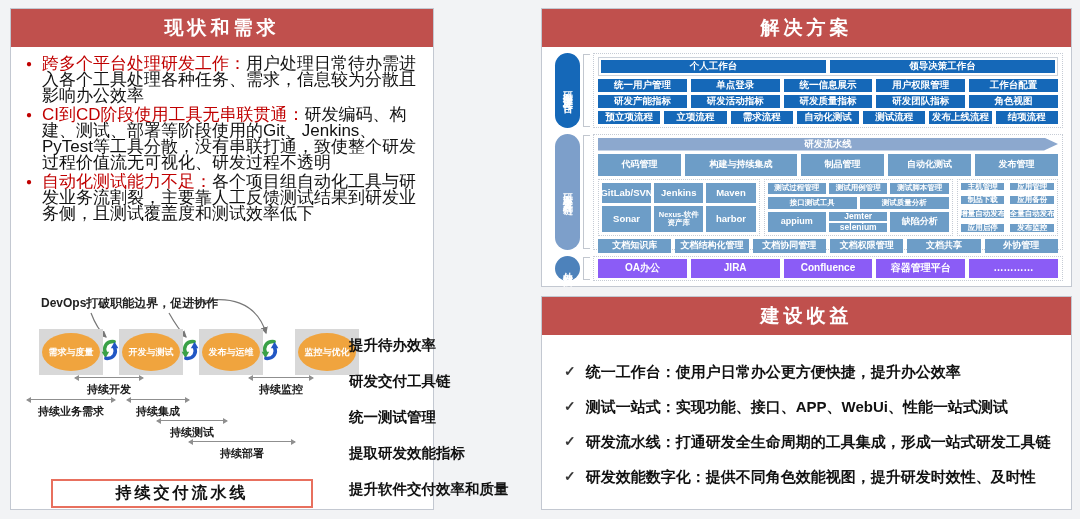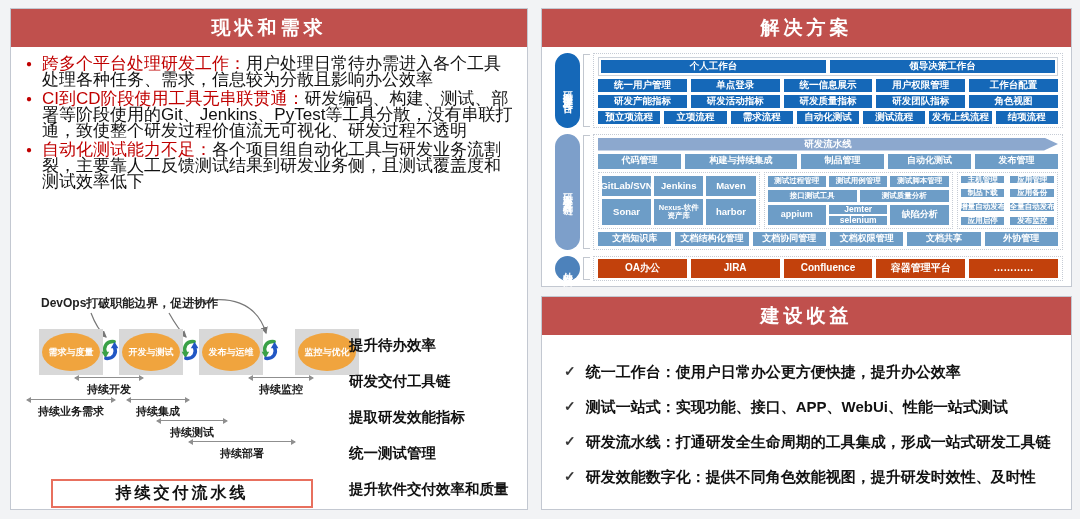--- a/index.html
+++ b/index.html
@@ -5,21 +5,21 @@
   * { margin:0; padding:0; box-sizing:border-box; }
   html,body { width:1080px; height:519px; }
   body {
     position:relative;
     background:#f2f3f5;
     font-family:"Liberation Sans", sans-serif;
     color:#1a1a1a;
     overflow:hidden;
   }
   .panel { position:absolute; background:#fff; border:1px solid #c3c8d1; }
-  #left-panel    { left:10px;  top:8px;   width:518px; height:502px; }
+  #left-panel    { left:10px;  top:8px;   width:424px; height:502px; }
   #solution-panel{ left:541px; top:8px;   width:531px; height:279px; }
   #benefits-panel{ left:541px; top:296px; width:531px; height:214px; }
 
   .panel-header {
     height:38px; background:#c0504d; color:#fff;
     display:flex; align-items:center; justify-content:center;
     font-size:19px; font-weight:bold; letter-spacing:4px;
   }
 
   
@@ -94,30 +94,30 @@
   .pill1{background:#1568b8;} .pill2{background:#7d9fca;} .pill3{background:#4d82bb;}
   .bracket { width:7px; border:1px solid #c2c7cf; border-right:none; margin:1px 0; flex:none; }
   .sec-body { flex:1; display:flex; flex-direction:column; gap:3px;
               padding:3px 4px; border:1px dotted #c6ccd5; }
   .row { display:flex; gap:4px; flex:1; }
   .rowA { border:1px solid #ccd2da; padding:2px; }
   .bx { flex:1; display:flex; align-items:center; justify-content:center;
         color:#fff; font-weight:bold; text-align:center; line-height:1.05;
         white-space:nowrap; overflow:hidden; }
   .bx-dark  { background:#1568b8; font-size:9.5px; }
-  .bx-mid   { background:#c2410c; font-size:10px; }
+  .bx-mid   { background:#8b5cf6; font-size:10px; }
   .bx-light { background:#6d9dc7; font-size:9px; }
 
   .band {
     height:13px; flex:none; background:#8ca8ce; color:#fff;
     font-size:9.5px; font-weight:bold;
     display:flex; align-items:center; justify-content:center;
     clip-path:polygon(0 0, calc(100% - 14px) 0, 100% 50%, calc(100% - 14px) 100%, 0 100%);
   }
-  .rowE { flex:none; height:15px; }
+  .rowE { flex:none; height:22px; }
   .rowE .bx:nth-child(2){ flex:1.35; }
   .tools { display:flex; gap:4px; flex:1; }
   .tg { border:1px dotted #c6ccd5; padding:3px; display:flex; flex-direction:column; gap:3px; }
   .tg1 { flex:3.3; }
   .tg1-grid { flex:1; display:grid; grid-template-columns:1fr 1fr 1fr; gap:3px; }
   .tg1-grid .bx { font-size:9.5px; }
   .tg1-grid .bx:nth-child(5){ font-size:7.5px; white-space:normal; padding:0 2px; }
   .tg2 { flex:3.9; }
   .tg2 .row { gap:3px; }
   .tg2 .bx { font-size:7.5px; }
@@ -231,22 +231,22 @@
     <div class="sp sp6">
       <div class="line"></div>
       <div class="sp-label">持续部署</div>
     </div>
 
     <div class="pipeline">持续交付流水线</div>
 
     <div class="outcomes">
       <div class="outcome">提升待办效率</div>
       <div class="outcome">研发交付工具链</div>
+      <div class="outcome">统一测试管理</div>
       <div class="outcome">提取研发效能指标</div>
-      <div class="outcome">统一测试管理</div>
       <div class="outcome">提升软件交付效率和质量</div>
     </div>
   </div>
 </div>
 
 <div id="solution-panel" class="panel">
   <div class="panel-header">解决方案</div>
 
   <div class="sol-content">
 

